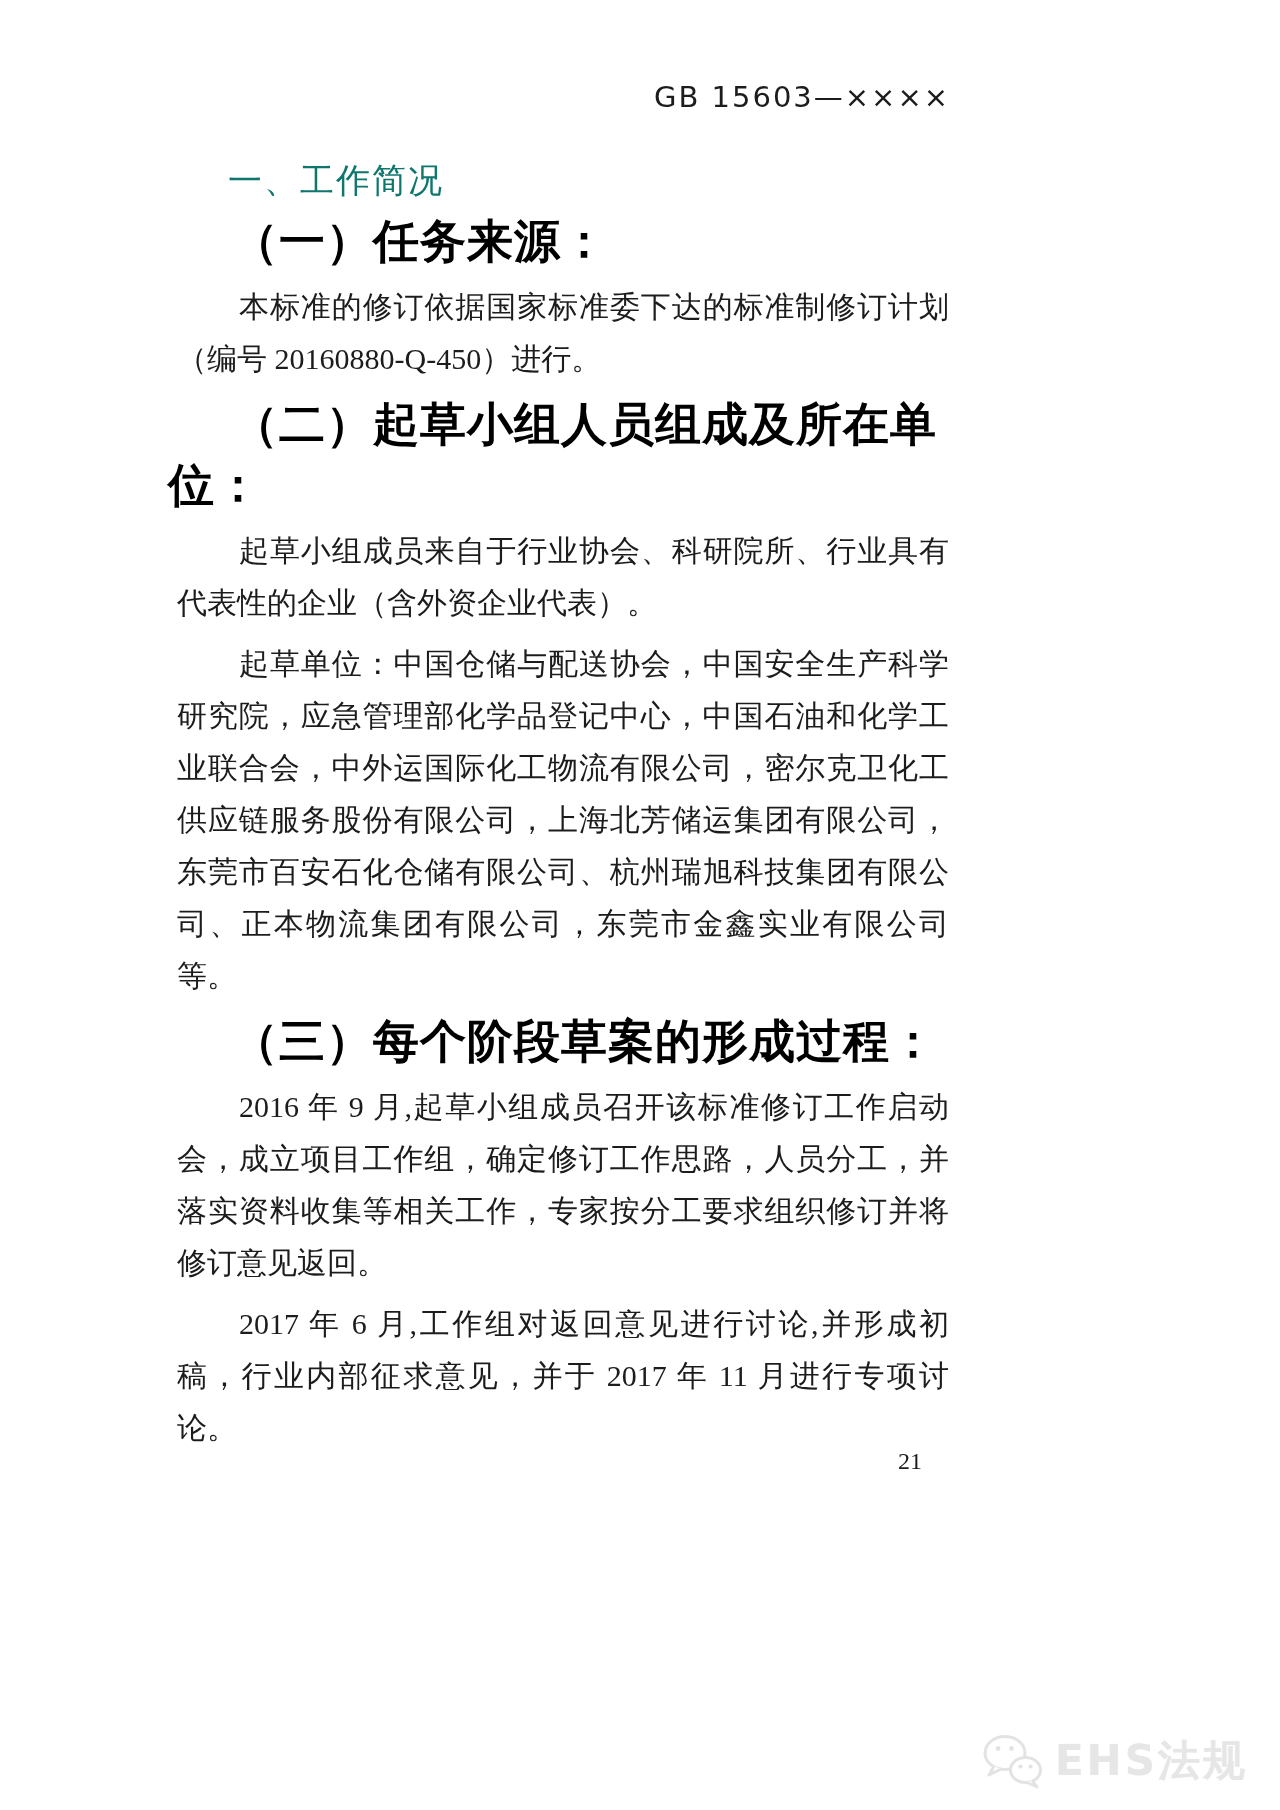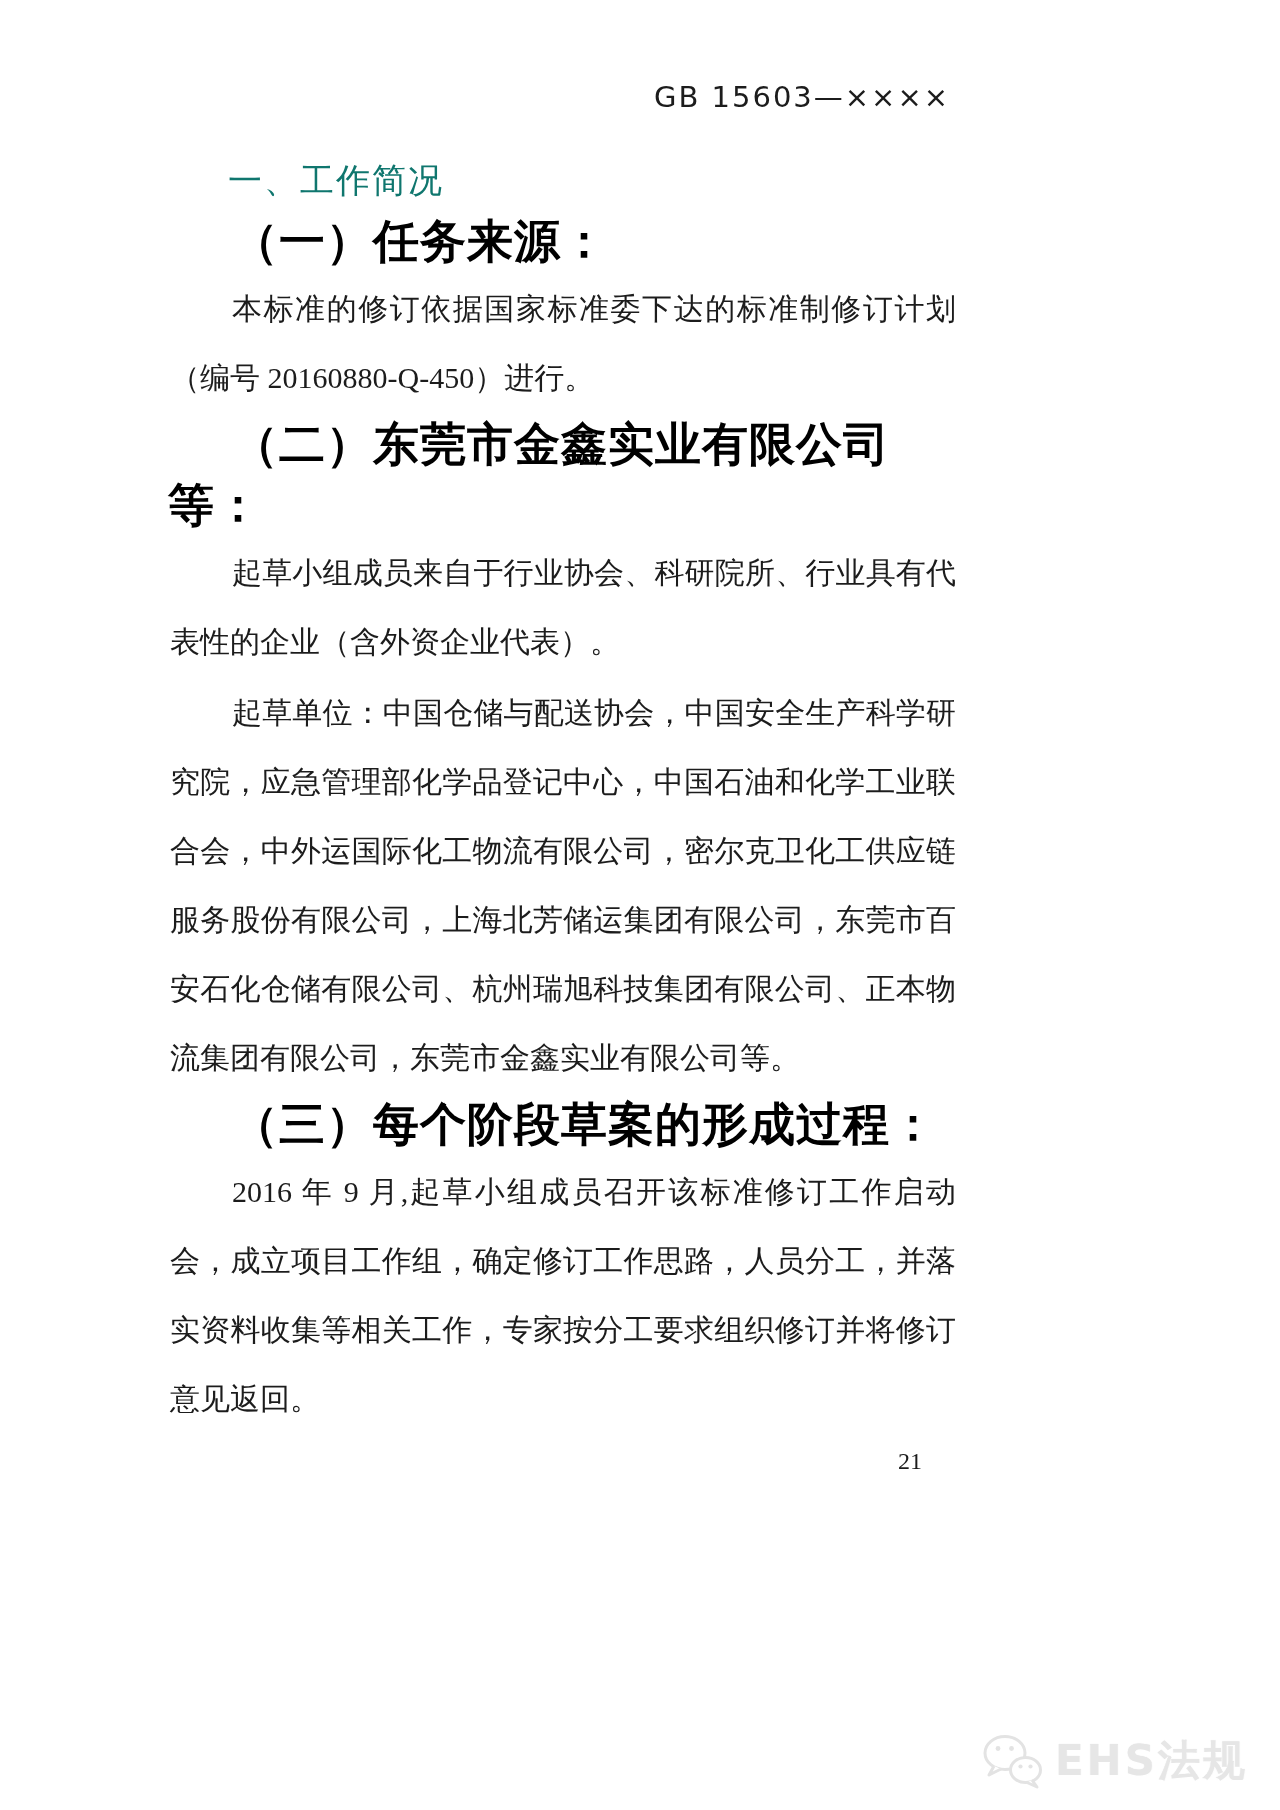--- a/index.html
+++ b/index.html
@@ -39,23 +39,23 @@
     font-family:"DejaVu Sans","Liberation Sans",sans-serif;
     font-weight:700;
     font-size:46px;
     line-height:61px;
     margin:0;
     text-indent:64px;
     letter-spacing:1px;
     color:#000;
   }
   .para{
-    margin:2px;
+    margin:9px;
     font-size:30px;
-    line-height:69px;
+    line-height:52px;
     text-align:justify;
     text-indent:62px;
     color:#1c1c1c;
   }
   .page-number{
     position:absolute;
     left:898px;top:1448px;
     font-size:24px;
     color:#1c1c1c;
     text-align:right;
@@ -88,26 +88,27 @@
     <span>GB 15603—××××</span>
   </header>
 
   <main class="content">
 
     <h1 class="doc-title">一、工作简况</h1>
 
     <h2 class="sec-heading">（一）任务来源：</h2>
     <p class="para">本标准的修订依据国家标准委下达的标准制修订计划（编号 20160880-Q-450）进行。</p>
 
-    <h2 class="sec-heading">（二）东莞市金鑫实业有限公司等：</h2>
+    <h2 class="sec-heading">（二）起草小组人员组成及所在单位：</h2>
     <p class="para">起草小组成员来自于行业协会、科研院所、行业具有代表性的企业（含外资企业代表）。</p>
     <p class="para">起草单位：中国仓储与配送协会，中国安全生产科学研究院，应急管理部化学品登记中心，中国石油和化学工业联合会，中外运国际化工物流有限公司，密尔克卫化工供应链服务股份有限公司，上海北芳储运集团有限公司，东莞市百安石化仓储有限公司、杭州瑞旭科技集团有限公司、正本物流集团有限公司，东莞市金鑫实业有限公司等。</p>
 
     <h2 class="sec-heading">（三）每个阶段草案的形成过程：</h2>
     <p class="para">2016 年 9 月,起草小组成员召开该标准修订工作启动会，成立项目工作组，确定修订工作思路，人员分工，并落实资料收集等相关工作，专家按分工要求组织修订并将修订意见返回。</p>
+    <p class="para">2017 年 6 月,工作组对返回意见进行讨论,并形成初稿，行业内部征求意见，并于 2017 年 11 月进行专项讨论。</p>
 
   </main>
 
   <div class="page-number">21</div>
 
   <div class="watermark">
     <svg class="wm-icon" width="66" height="58" viewBox="0 0 66 58" aria-hidden="true">
       <g fill="none" stroke="#e3e3e3" stroke-width="3" stroke-linejoin="round">
         <ellipse cx="26" cy="21" rx="20" ry="16.5" fill="#ffffff"></ellipse>
         <path d="M15 34 L10 43 L22 37" fill="#ffffff"></path>

